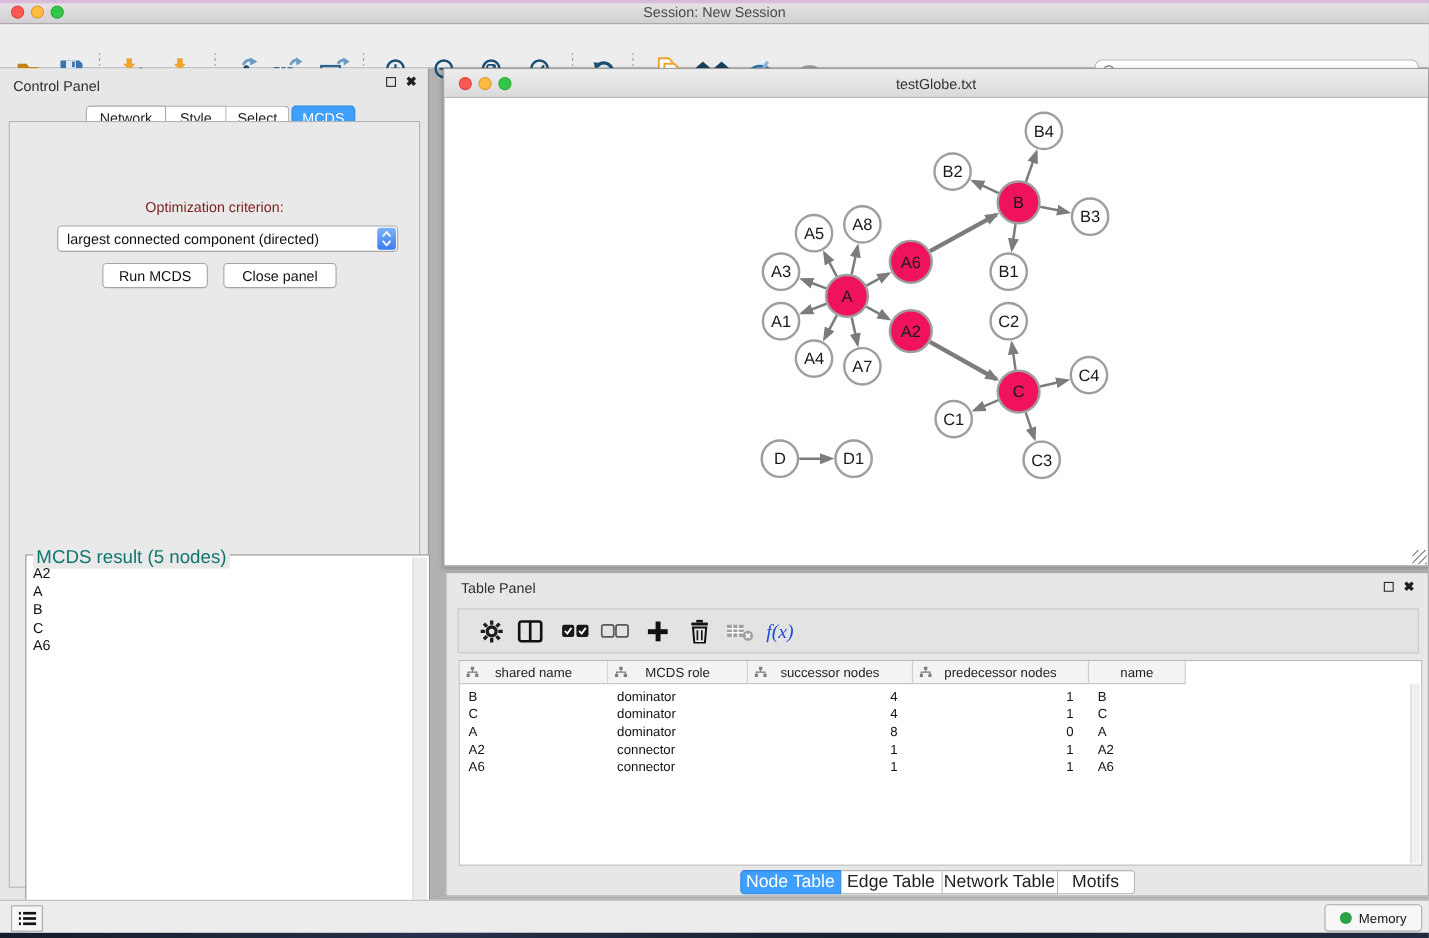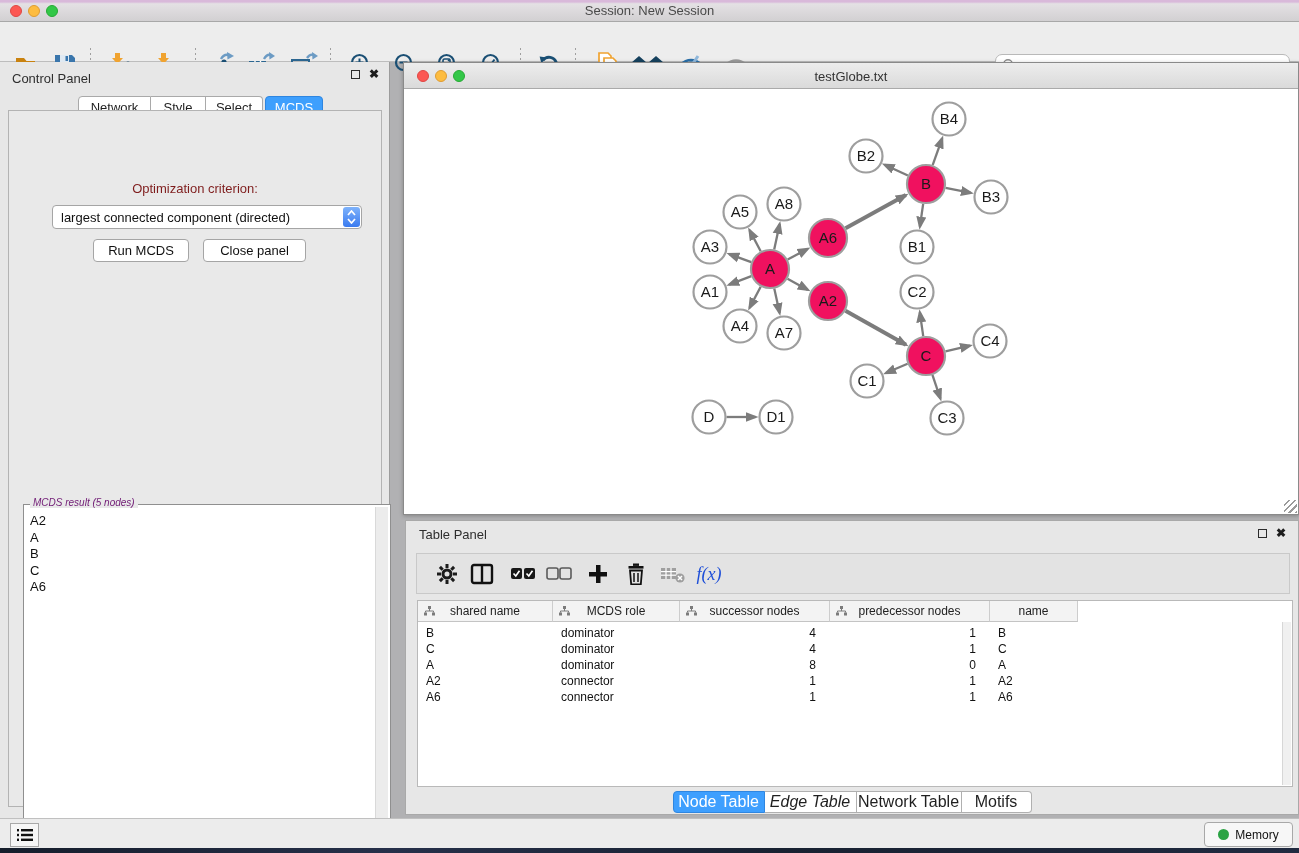--- a/index.html
+++ b/index.html
@@ -54,21 +54,21 @@
     display:flex; align-items:center; padding-left:8px; }
   .combo-stepper { position:absolute; right:1px; top:1px; width:17px; height:20px;
     border-radius:3px; background:linear-gradient(#7fb3fb,#3a7bf0); display:flex;
     flex-direction:column; align-items:center; justify-content:center; gap:2px; }
   .cp-btn { position:absolute; top:128px; height:23px; background:#fff;
     border:1px solid #a5a5a5; border-radius:4px; font-size:13px; color:#111;
     display:flex; align-items:center; justify-content:center; }
   .result-box { position:absolute; left:14px; top:393px; width:368px; height:346px;
     border:1px solid #8f8f8f; background:#fff; }
   .result-legend { position:absolute; left:6px; top:-8px; background:#E9E9E9;
-    padding:0 3px; font-size:10px; color:#701a75;font-style:italic; }
+    padding:0 3px; font-size:17px; color:#0f766e; }
   .result-list { position:absolute; left:2px; top:8px; right:16px; bottom:2px;
     font-size:13px; line-height:16.5px; color:#111; padding-left:4px; overflow:hidden; }
   .result-scroll { position:absolute; right:2px; top:2px; width:13px; bottom:2px;
     background:#ececec; border-left:1px solid #d9d9d9; }
 
   
   .net-window { position:absolute; left:403px; top:62px; width:896px; height:453px;
     background:#fff; border:1px solid #8a8a8a; box-shadow:0 1px 4px rgba(0,0,0,.25); }
   .net-titlebar { position:absolute; left:0; top:0; right:0; height:26px;
     background:linear-gradient(#EDEDED,#DADADA); border-bottom:1px solid #aaa; }
@@ -609,21 +609,21 @@
             <div class="t-cell" style="width: 150px; text-align: right; padding: 0px 14px 0px 0px;">1</div>
             <div class="t-cell" style="width: 160px; text-align: right; padding: 0px 14px 0px 0px;">1</div>
             <div class="t-cell" style="width: 88px; text-align: left; padding: 0px 0px 0px 8px;">A6</div>
           </div>
         </div>
       <div class="tp-scroll"></div>
     </div>
 
     <div class="tp-tabs" id="tp-tabs">
         <div class="tp-tab active" style="width: 92px;">Node Table</div>
-        <div class="tp-tab" style="width: 92px; font-style: italic;">Edge Table</div>
+        <div class="tp-tab" style="width: 92px;">Edge Table</div>
         <div class="tp-tab" style="width: 105px;">Network Table</div>
         <div class="tp-tab" style="width: 70px;">Motifs</div>
       </div>
   </div>
 
   <div class="statusbar">
     <div class="list-btn">
       <svg width="16" height="14" viewBox="0 0 16 14">
         <g fill="#111">
           <rect x="0" y="1" width="2" height="2.4"></rect>

